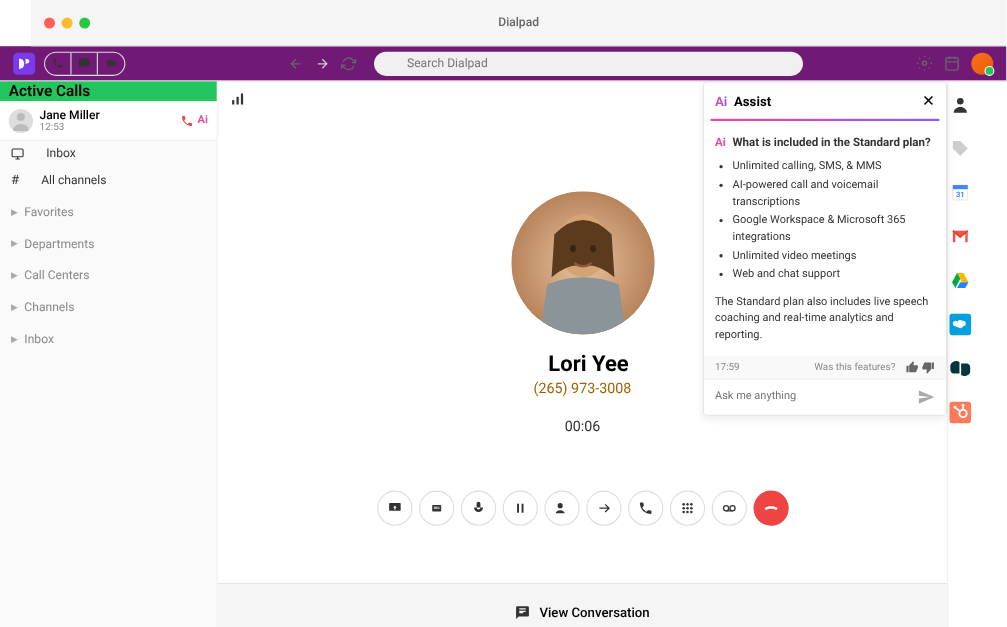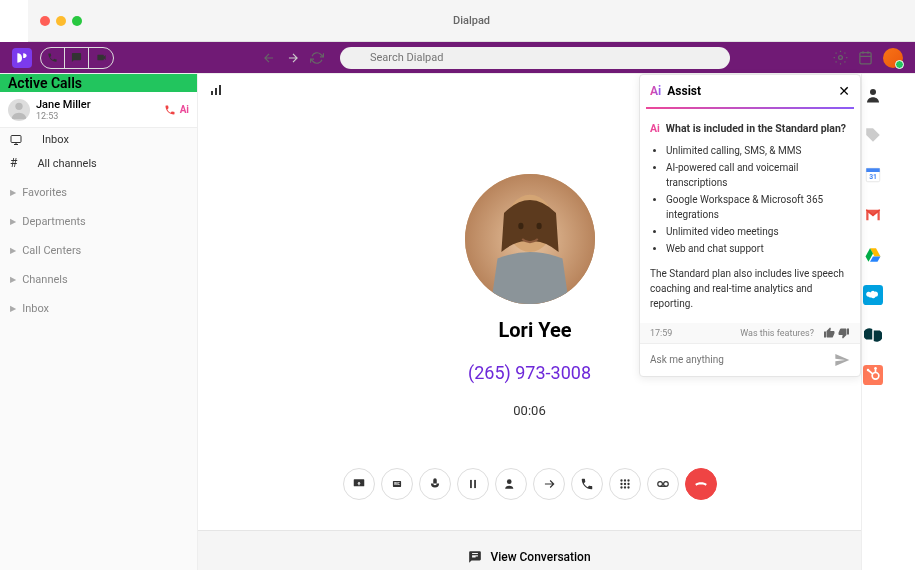--- a/index.html
+++ b/index.html
@@ -46,21 +46,21 @@
 .nav-item { display:flex; align-items:center; gap:20px; padding:5px 10px; font-size:11px; color:#333; cursor:pointer; }
 .nav-item svg { flex-shrink:0; }
 .nav-section { padding:5px 10px; font-size:11px; color:#888; display:flex; align-items:center; gap:6px; cursor:pointer; margin-top:6px; }
 .tri { font-size:8px; color:#aaa; }
 
 
 .bars-icon { position:absolute; top:10px; left:12px; }
 .caller { display:flex; flex-direction:column; align-items:center; padding-top:100px; }
 .caller-avatar { width:130px; height:130px; border-radius:50%; background:linear-gradient(135deg,#d4a574,#a67c52); overflow:hidden; }
 .caller-name { font-size:20px; font-weight:700; margin-top:14px;margin-left:11px; }
-.caller-phone { font-size:18px; color:#6d28d9; margin-top:20px; }
+.caller-phone { font-size:13px; color:#a16207; margin-top:4px; }
 .caller-timer { font-size:13px; color:#333; margin-top:20px; }
 
 .call-controls { display:flex; gap:6px; justify-content:center; margin-top:50px; }
 .ctrl-btn { width:32px; height:32px; border-radius:50%; border:1px solid #ddd; background:#fff; display:flex; align-items:center; justify-content:center; cursor:pointer; }
 .ctrl-btn.end { background:#ef4444; border-color:#ef4444; }
 .ctrl-btn.end svg { fill:#fff; }
 
 .view-conv { position:absolute; bottom:0; left:0; right:0; height:52px; background:#f5f5f5; display:flex; align-items:center; justify-content:center; gap:8px; font-size:12px; font-weight:500; cursor:pointer; border-top:1px solid #e5e5e5; }
 
 

